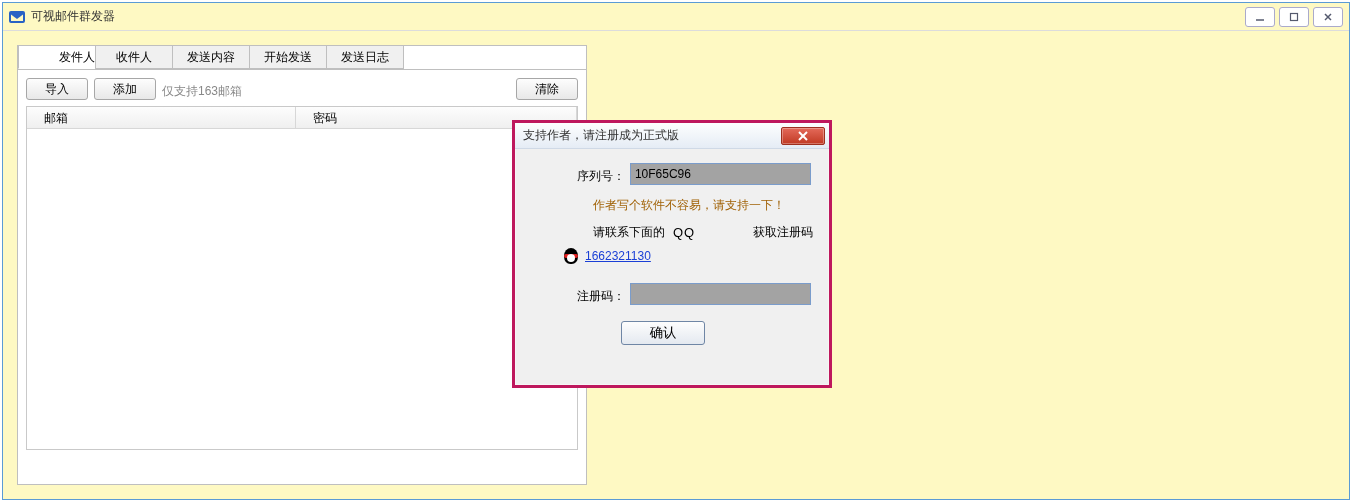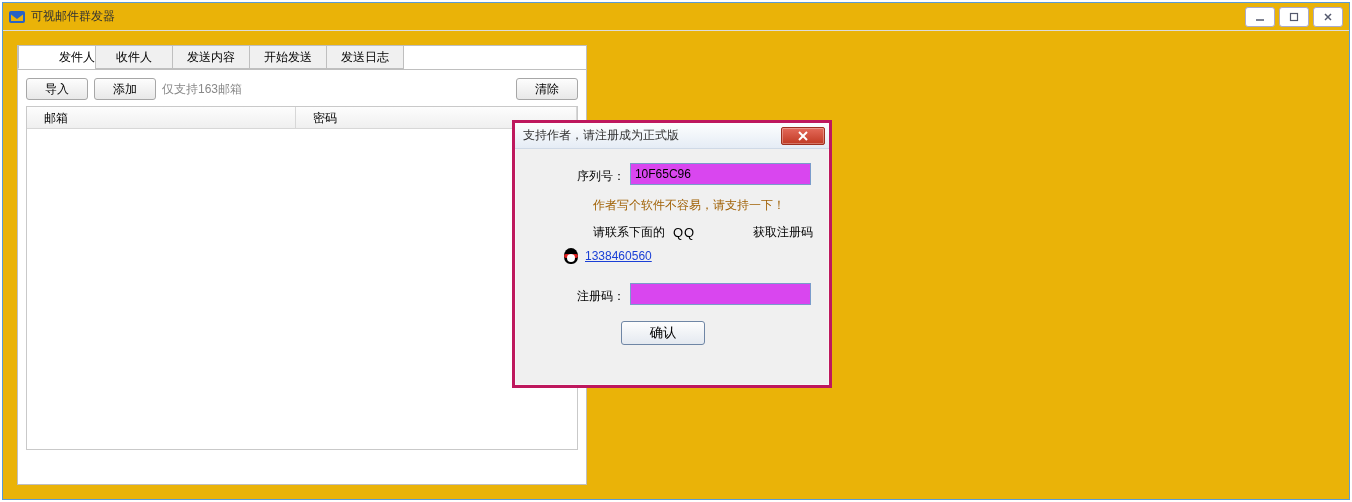--- a/index.html
+++ b/index.html
@@ -10,21 +10,21 @@
       width: 1352px;
       height: 502px;
       overflow: hidden;
       position: relative;
     }
     .main-window {
       position: absolute;
       left: 2px; top: 2px;
       width: 1348px; height: 498px;
       border: 1px solid #5a9bd5;
-      background: #eab308;
+      background: #fef9c3;
     }
     .main-titlebar {
       height: 28px;
       border-bottom: 1px solid #dcdcdc;
       display: flex;
       align-items: center;
       padding: 0 6px;
     }
     .app-icon-mail {
       width: 16px; height: 12px;
@@ -88,21 +88,21 @@
       border-bottom-color: #fff;
     }
     .tab:first-child { margin-left: 0; justify-content: flex-end; }
     .tab-content {
       border-top: 1px solid #bfbfbf;
       margin-top: -1px;
       height: calc(100% - 22px);
     }
     .toolbar {
       display: flex;
-      align-items: center;
+      align-items: flex-end;
       padding: 8px 8px 6px 8px;
       gap: 6px;
     }
     .btn {
       min-width: 62px;
       height: 22px;
       border: 1px solid #a7a7a7;
       background: linear-gradient(#fdfdfd,#e8e8e8);
       border-radius: 3px;
       cursor: pointer;
@@ -176,21 +176,21 @@
       margin-left: 44px;
     }
     .form-row .label {
       width: 60px;
       text-align: left;
     }
     .text-input {
       width: 204px;
       height: 22px;
       border: 1px solid #7a9ccb;
-      background: #d946ef;
+      background: #a3a3a3;
       padding: 0 4px;
       font-size: 12px;
     }
     .info-line {
       margin-left: 60px;
       margin-bottom: 10px;
       color: #a16207;
     }
     .qq-row {
       margin-left: 30px;
@@ -337,21 +337,21 @@
       <span>请联系下面的</span>
       <span class="mid">QQ</span>
       <span class="right">获取注册码</span>
     </div>
     <div class="qq-row">
       <span class="qq-icon">
         <span class="body"></span>
           <span class="scarf"></span>
           <span class="belly"></span>
       </span>
-      <a class="qq-link">1338460560</a>
+      <a class="qq-link">1662321130</a>
     </div>
     <div class="form-row">
       <span class="label">注册码：</span>
       <input class="text-input" type="text" value="" style="">
     </div>
     <div class="dialog-footer">
       <button class="btn-primary">确认</button>
     </div>
   </div>
 </div>

